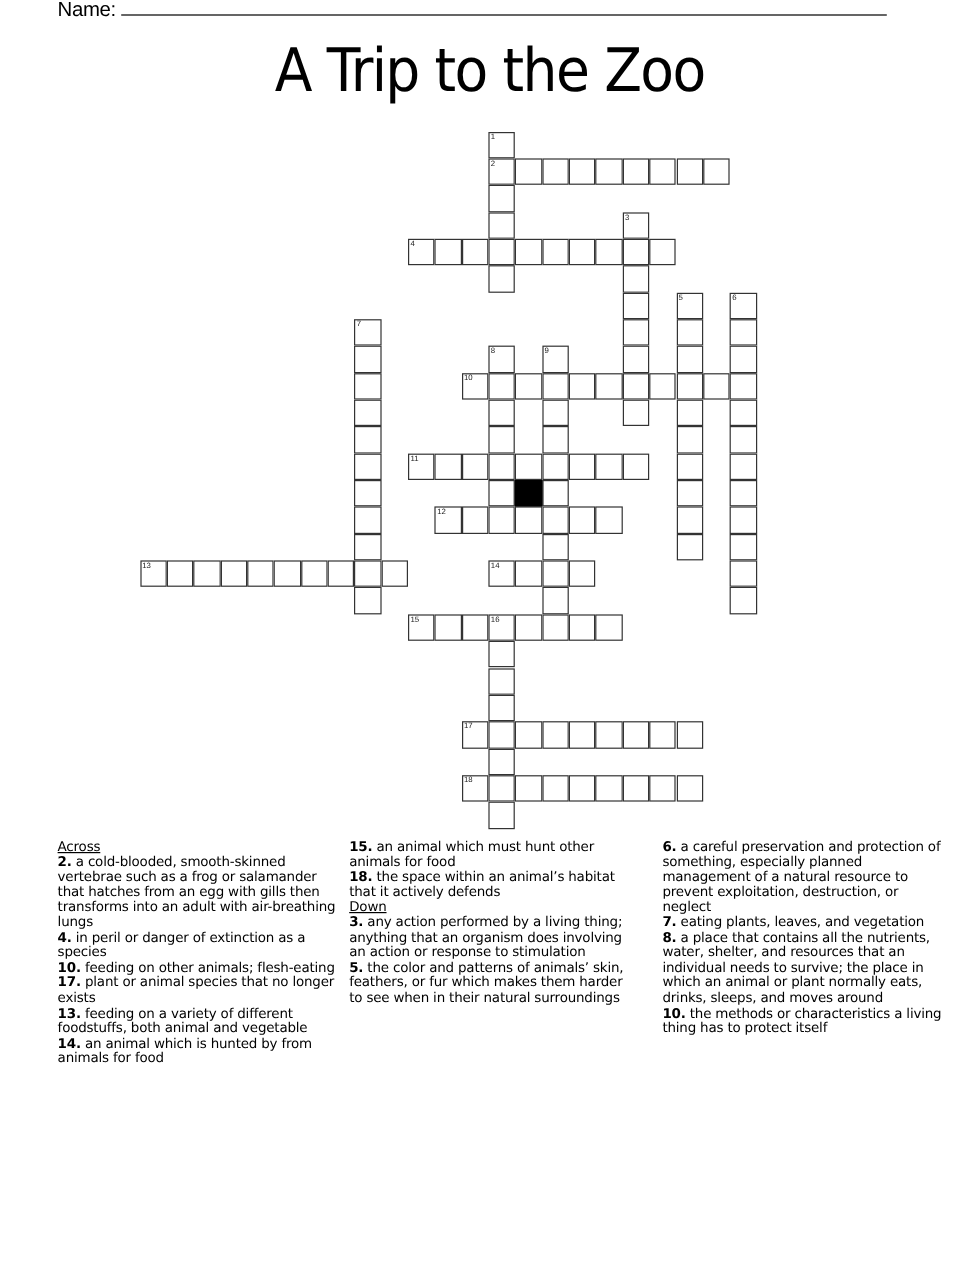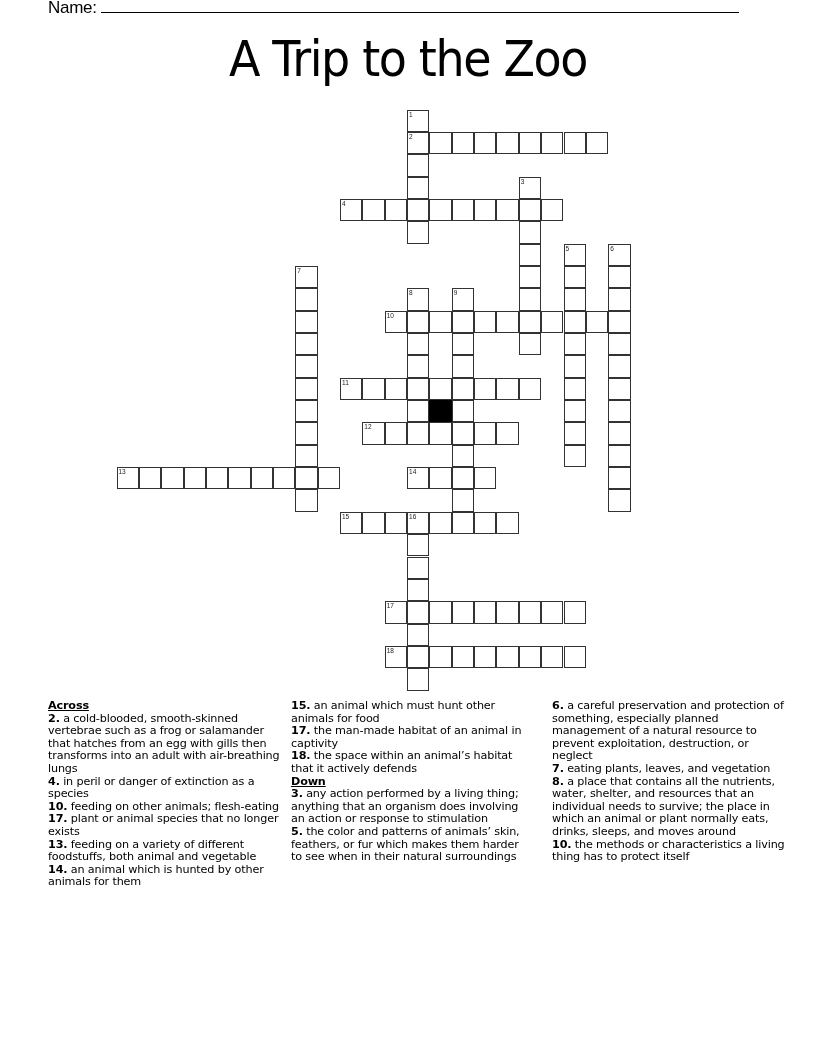--- a/index.html
+++ b/index.html
@@ -24,21 +24,21 @@
     position: absolute; left: 1px; top: 0px; font-family: "Liberation Sans", sans-serif;
     font-size: 6.5px; line-height: 7px; color: #222;
   }
   .clues {
     position: absolute; top: 700px; font-family: "DejaVu Sans", sans-serif;
     font-size: 11.2px; line-height: 12.6px; letter-spacing: -0.15px;
   }
   .col1 { left: 48px; width: 236px; }
   .col2 { left: 291px; width: 236px; }
   .col3 { left: 552px; width: 240px; }
-  .clues .heading { font-weight: bold; text-decoration: underline; }
+  .clues .heading { font-weight: normal; text-decoration: underline; }
   .clue b { font-weight: bold; }
 </style>
 </head>
 <body>
 
 <div class="name-line">
   <span>Name:</span><span class="blank"></span>
 </div>
 
 <div class="title">A Trip to the Zoo</div>
@@ -224,26 +224,25 @@
     <div class="cell black" style="left: 312.9px; top: 290.55px;"></div>
   </div>
 
 <div class="clues col1">
   <div class="heading">Across</div>
   <div class="clue"><b>2.</b> <span>a cold-blooded, smooth-skinned vertebrae such as a frog or salamander that hatches from an egg with gills then transforms into an adult with air-breathing lungs</span></div>
   <div class="clue"><b>4.</b> <span>in peril or danger of extinction as a species</span></div>
   <div class="clue"><b>10.</b> <span>feeding on other animals; flesh-eating</span></div>
   <div class="clue"><b>17.</b> <span>plant or animal species that no longer exists</span></div>
   <div class="clue"><b>13.</b> <span>feeding on a variety of different foodstuffs, both animal and vegetable</span></div>
-  <div class="clue"><b>14.</b> <span>an animal which is hunted by other animals for them</span></div>
+  <div class="clue"><b>14.</b> <span>an animal which is hunted by from animals for food</span></div>
 </div>
 
 <div class="clues col2">
   <div class="clue"><b>15.</b> <span>an animal which must hunt other animals for food</span></div>
-  <div class="clue"><b>17.</b> <span>the man-made habitat of an animal in captivity</span></div>
   <div class="clue"><b>18.</b> <span>the space within an animal’s habitat that it actively defends</span></div>
   <div class="heading">Down</div>
   <div class="clue"><b>3.</b> <span>any action performed by a living thing; anything that an organism does involving an action or response to stimulation</span></div>
   <div class="clue"><b>5.</b> <span>the color and patterns of animals’ skin, feathers, or fur which makes them harder to see when in their natural surroundings</span></div>
 </div>
 
 <div class="clues col3">
   <div class="clue"><b>6.</b> <span>a careful preservation and protection of something, especially planned management of a natural resource to prevent exploitation, destruction, or neglect</span></div>
   <div class="clue"><b>7.</b> <span>eating plants, leaves, and vegetation</span></div>
   <div class="clue"><b>8.</b> <span>a place that contains all the nutrients, water, shelter, and resources that an individual needs to survive; the place in which an animal or plant normally eats, drinks, sleeps, and moves around</span></div>

